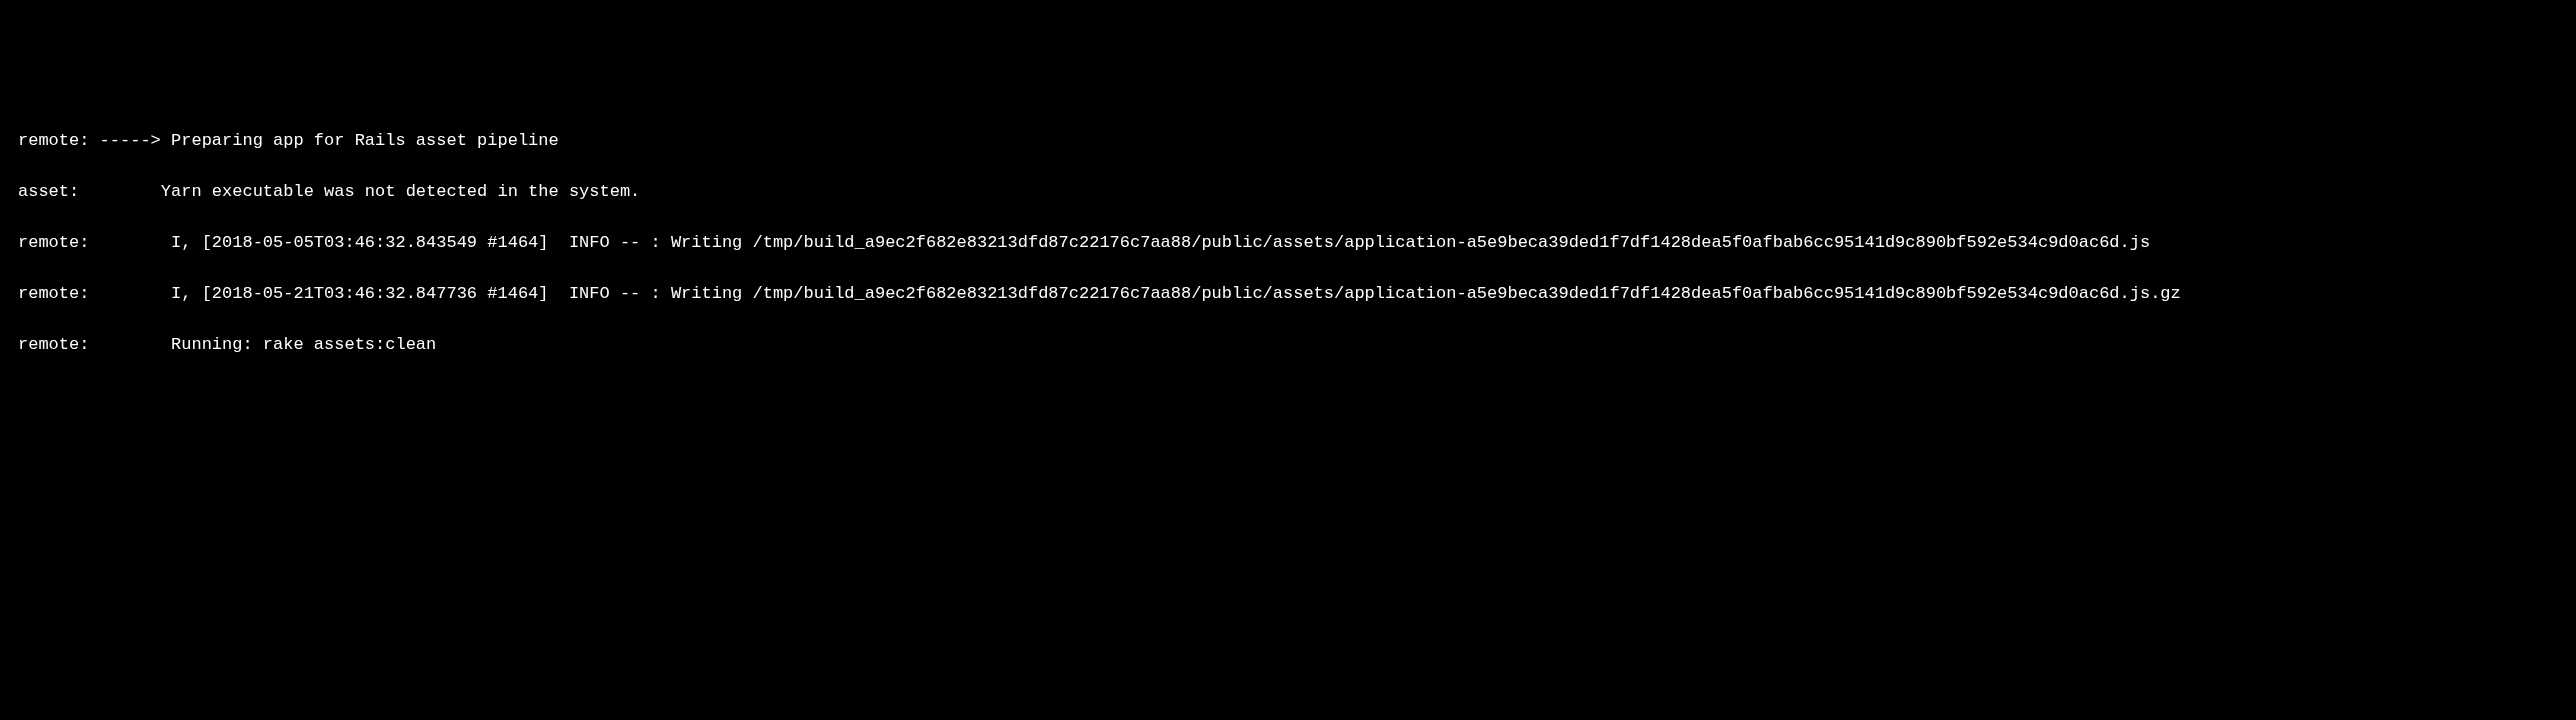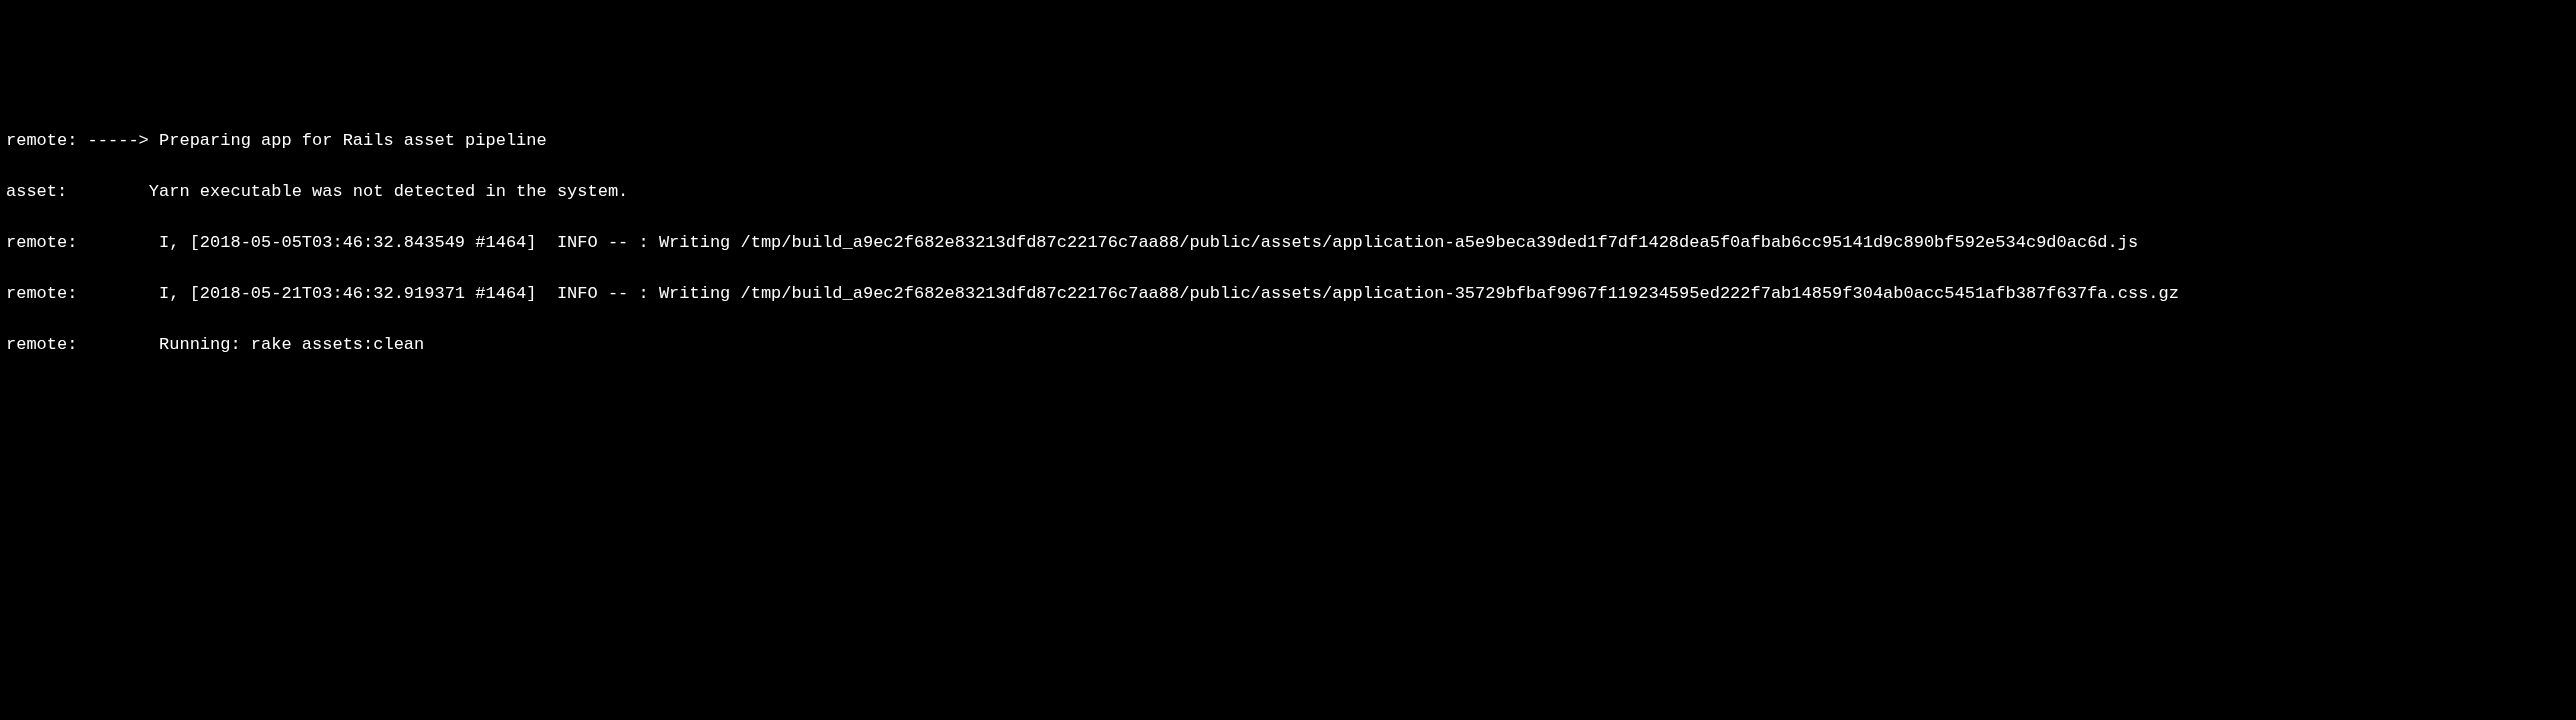--- a/index.html
+++ b/index.html
@@ -12,34 +12,34 @@
       color: #ffffff;
       font-family: 'Consolas', 'Monaco', 'Courier New', monospace;
       font-size: 17px;
       line-height: 1.5;
       padding: 0;
       white-space: pre-wrap;
       word-break: break-all;
     }
     .terminal {
       width: 100%;
-      padding: 0 6px;
+      padding: 0 18px;
     }
     .line {
       display: block;
     }
   </style>
 </head>
 <body>
 
 
 
 <div class="terminal">
 <span class="line">remote: -----&gt; Preparing app for Rails asset pipeline</span>
 <span class="line">asset:        Yarn executable was not detected in the system.</span>
 <span class="line">remote:        I, [2018-05-05T03:46:32.843549 #1464]  INFO -- : Writing /tmp/build_a9ec2f682e83213dfd87c22176c7aa88/public/assets/application-a5e9beca39ded1f7df1428dea5f0afbab6cc95141d9c890bf592e534c9d0ac6d.js</span>
-<span class="line">remote:        I, [2018-05-21T03:46:32.919371 #1464]  INFO -- : Writing /tmp/build_a9ec2f682e83213dfd87c22176c7aa88/public/assets/application-35729bfbaf9967f119234595ed222f7ab14859f304ab0acc5451afb387f637fa.css.gz</span>
+<span class="line">remote:        I, [2018-05-21T03:46:32.847736 #1464]  INFO -- : Writing /tmp/build_a9ec2f682e83213dfd87c22176c7aa88/public/assets/application-a5e9beca39ded1f7df1428dea5f0afbab6cc95141d9c890bf592e534c9d0ac6d.js.gz</span>
 <span class="line">remote:        Running: rake assets:clean</span>
 </div>
 
 
 
 
 
 </body></html>

